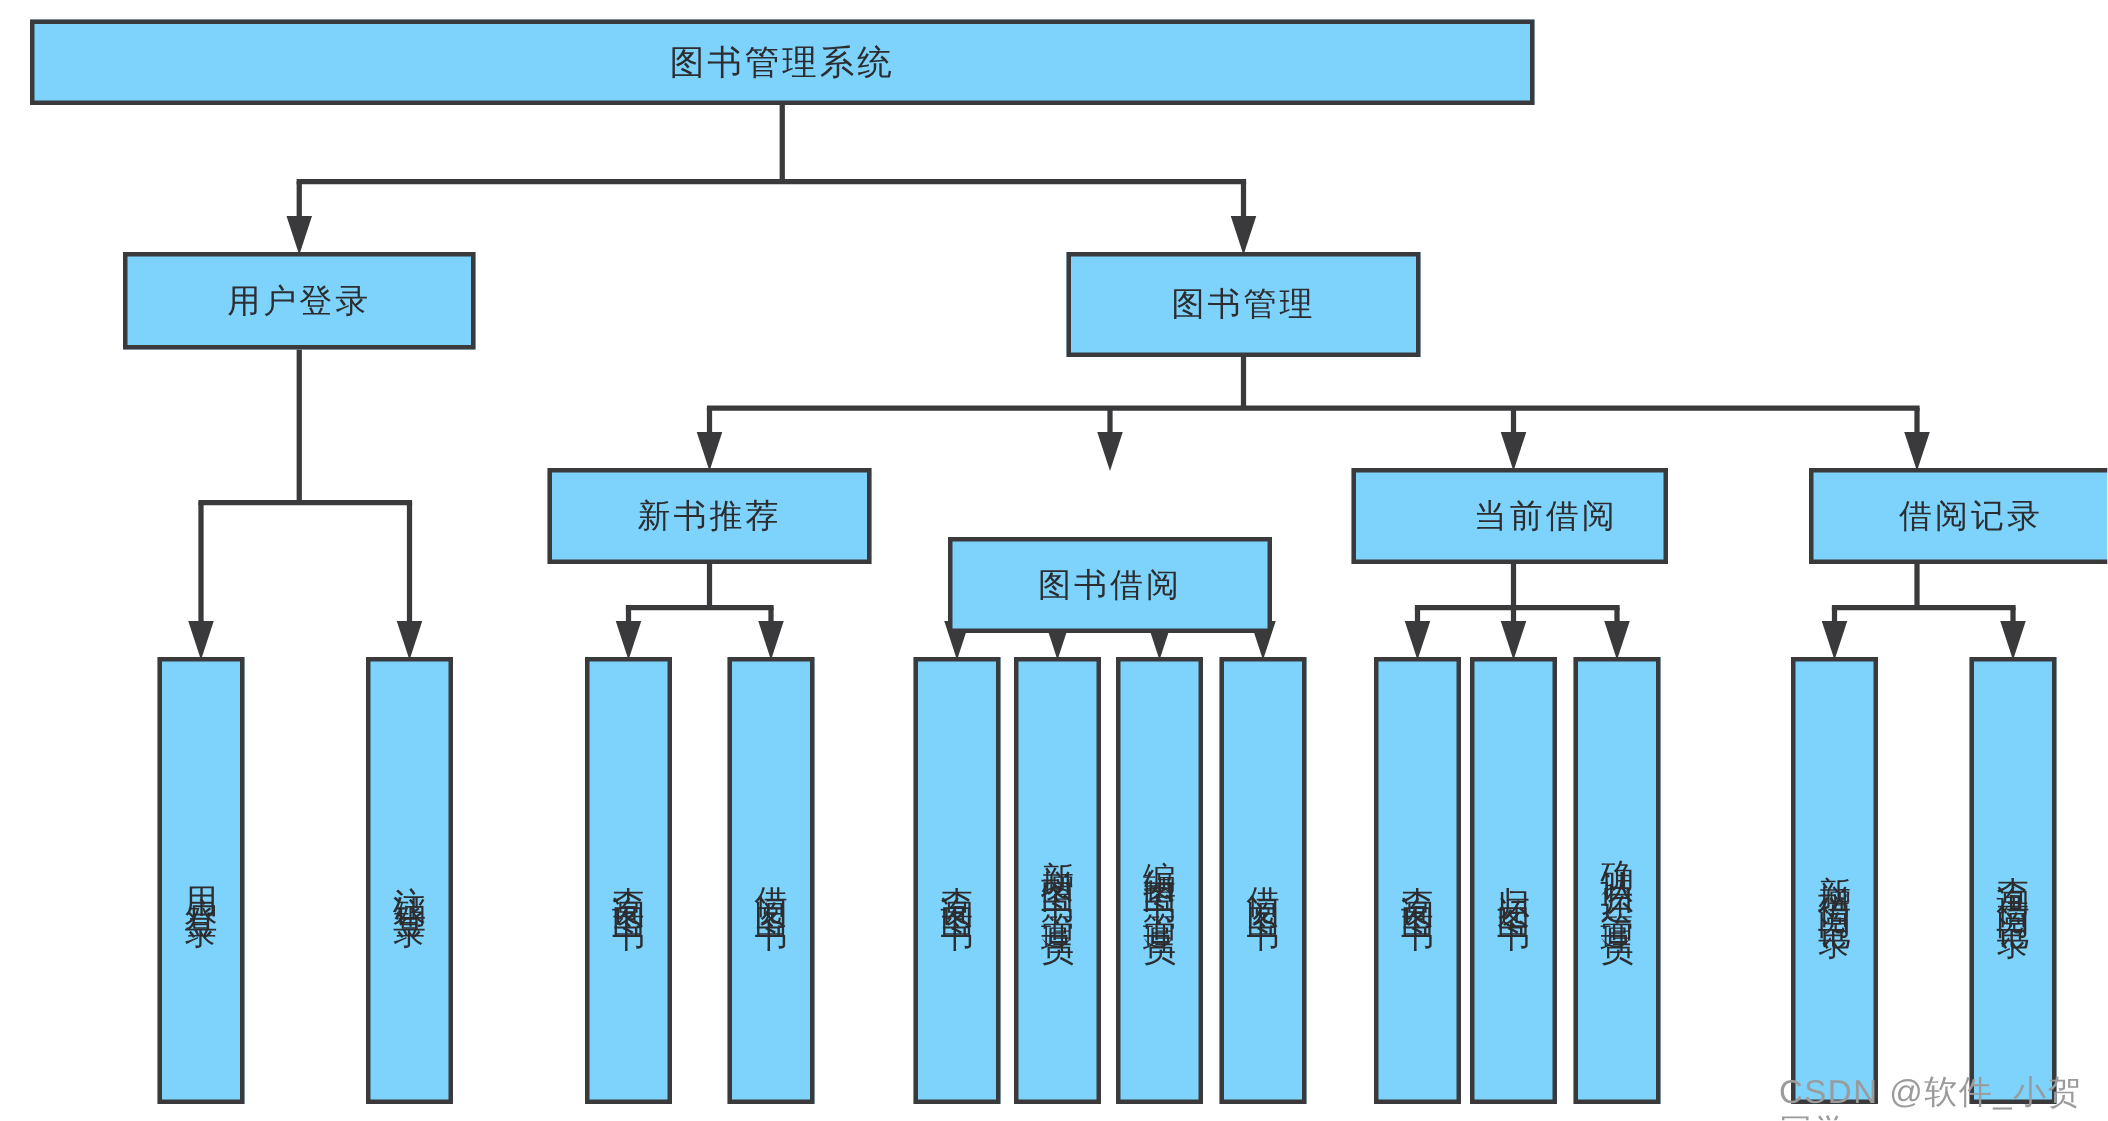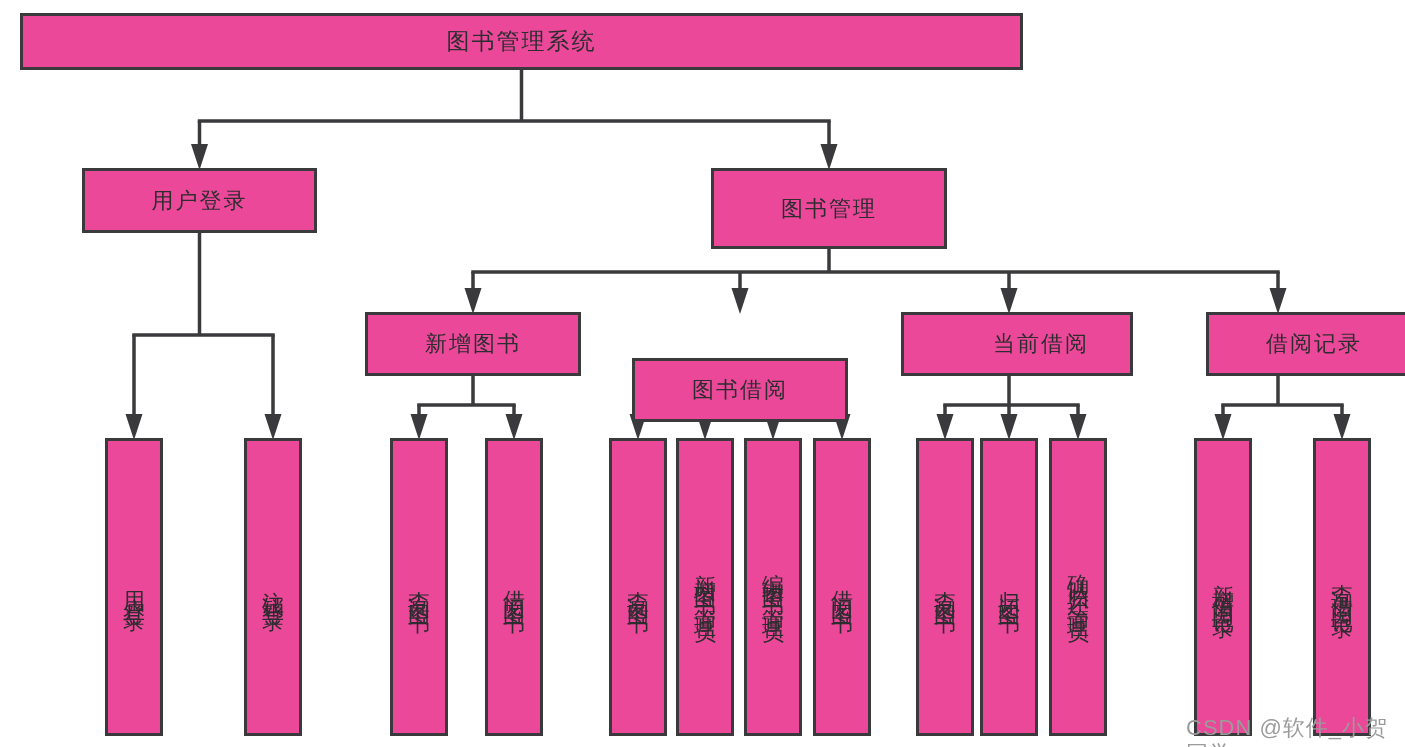--- a/index.html
+++ b/index.html
@@ -4,21 +4,21 @@
 <style>
   html,body { margin:0; padding:0; background:#ffffff; }
   .canvas {
     position:relative; width:1405px; height:747px;
     background:#ffffff; overflow:hidden;
     font-family:"Liberation Sans", sans-serif;
   }
   svg.connectors { position:absolute; left:0; top:0; display:block; }
   .node {
     position:absolute; box-sizing:border-box;
-    background:#ec4899; border:3px solid #3a3a3c;
+    background:#7dd3fc; border:3px solid #3a3a3c;
     display:flex; align-items:center; justify-content:center;
     color:#2d2d30; font-size:22px; line-height:1;
     white-space:nowrap;
   }
   .node.h { letter-spacing:2px; }
   .node.root { font-size:23px; }
   .node.v {
     writing-mode:vertical-rl; text-orientation:mixed;
     letter-spacing:7px; white-space:normal;
   }
@@ -84,30 +84,30 @@
       <line x1="1223" y1="405" x2="1223" y2="420" stroke="#3a3a3c" stroke-width="3.5"></line>
       <polygon points="1214.5,414 1231.5,414 1223,440" fill="#3a3a3c"></polygon>
       <line x1="1342" y1="405" x2="1342" y2="420" stroke="#3a3a3c" stroke-width="3.5"></line>
       <polygon points="1333.5,414 1350.5,414 1342,440" fill="#3a3a3c"></polygon>
     </svg>
   <div id="nodes">
       <div class="node h root" style="left: 20px; top: 13px; width: 1003px; height: 57px;">图书管理系统</div>
       <div class="node h" style="left: 82px; top: 168px; width: 235px; height: 65px;">用户登录</div>
       <div class="node v" style="left: 105px; top: 438px; width: 58px; height: 298px;">用户登录</div>
       <div class="node v" style="left: 244px; top: 438px; width: 58px; height: 298px;">注销登录</div>
-      <div class="node h" style="left: 711px; top: 168px; width: 236px; height: 81px;">图书管理</div>
-      <div class="node h" style="left: 365px; top: 312px; width: 216px; height: 64px;">新增图书</div>
+      <div class="node h" style="left: 711px; top: 168px; width: 236px; height: 70px;">图书管理</div>
+      <div class="node h" style="left: 365px; top: 312px; width: 216px; height: 64px;">新书推荐</div>
       <div class="node v" style="left: 390px; top: 438px; width: 58px; height: 298px;">查询图书</div>
       <div class="node v" style="left: 485px; top: 438px; width: 58px; height: 298px;">借阅图书</div>
       <div class="node h" style="left: 632px; top: 312px; width: 216px; height: 64px; margin-top: 46px;">图书借阅</div>
       <div class="node v" style="left: 609px; top: 438px; width: 58px; height: 298px;">查询图书</div>
       <div class="node v" style="left: 676px; top: 438px; width: 58px; height: 298px;">新增图书（管理员）</div>
       <div class="node v" style="left: 744px; top: 438px; width: 58px; height: 298px;">编辑图书（管理员）</div>
       <div class="node v" style="left: 813px; top: 438px; width: 58px; height: 298px;">借阅图书</div>
-      <div class="node h" style="left: 901px; top: 312px; width: 232px; height: 64px; padding-left: 48px;">当前借阅</div>
+      <div class="node h" style="left: 901px; top: 312px; width: 211px; height: 64px; padding-left: 48px;">当前借阅</div>
       <div class="node v" style="left: 916px; top: 438px; width: 58px; height: 298px;">查询图书</div>
       <div class="node v" style="left: 980px; top: 438px; width: 58px; height: 298px;">归还图书</div>
       <div class="node v" style="left: 1049px; top: 438px; width: 58px; height: 298px;">确认归还（管理员）</div>
       <div class="node h" style="left: 1170px; top: 312px; width: 216px; height: 64px; margin-left: 36px;">借阅记录</div>
       <div class="node v" style="left: 1194px; top: 438px; width: 58px; height: 298px;">新增借阅记录</div>
       <div class="node v" style="left: 1313px; top: 438px; width: 58px; height: 298px;">查询借阅记录</div>
     </div>
   <div class="watermark">CSDN @软件_小贺同学</div>
 </div>
 

